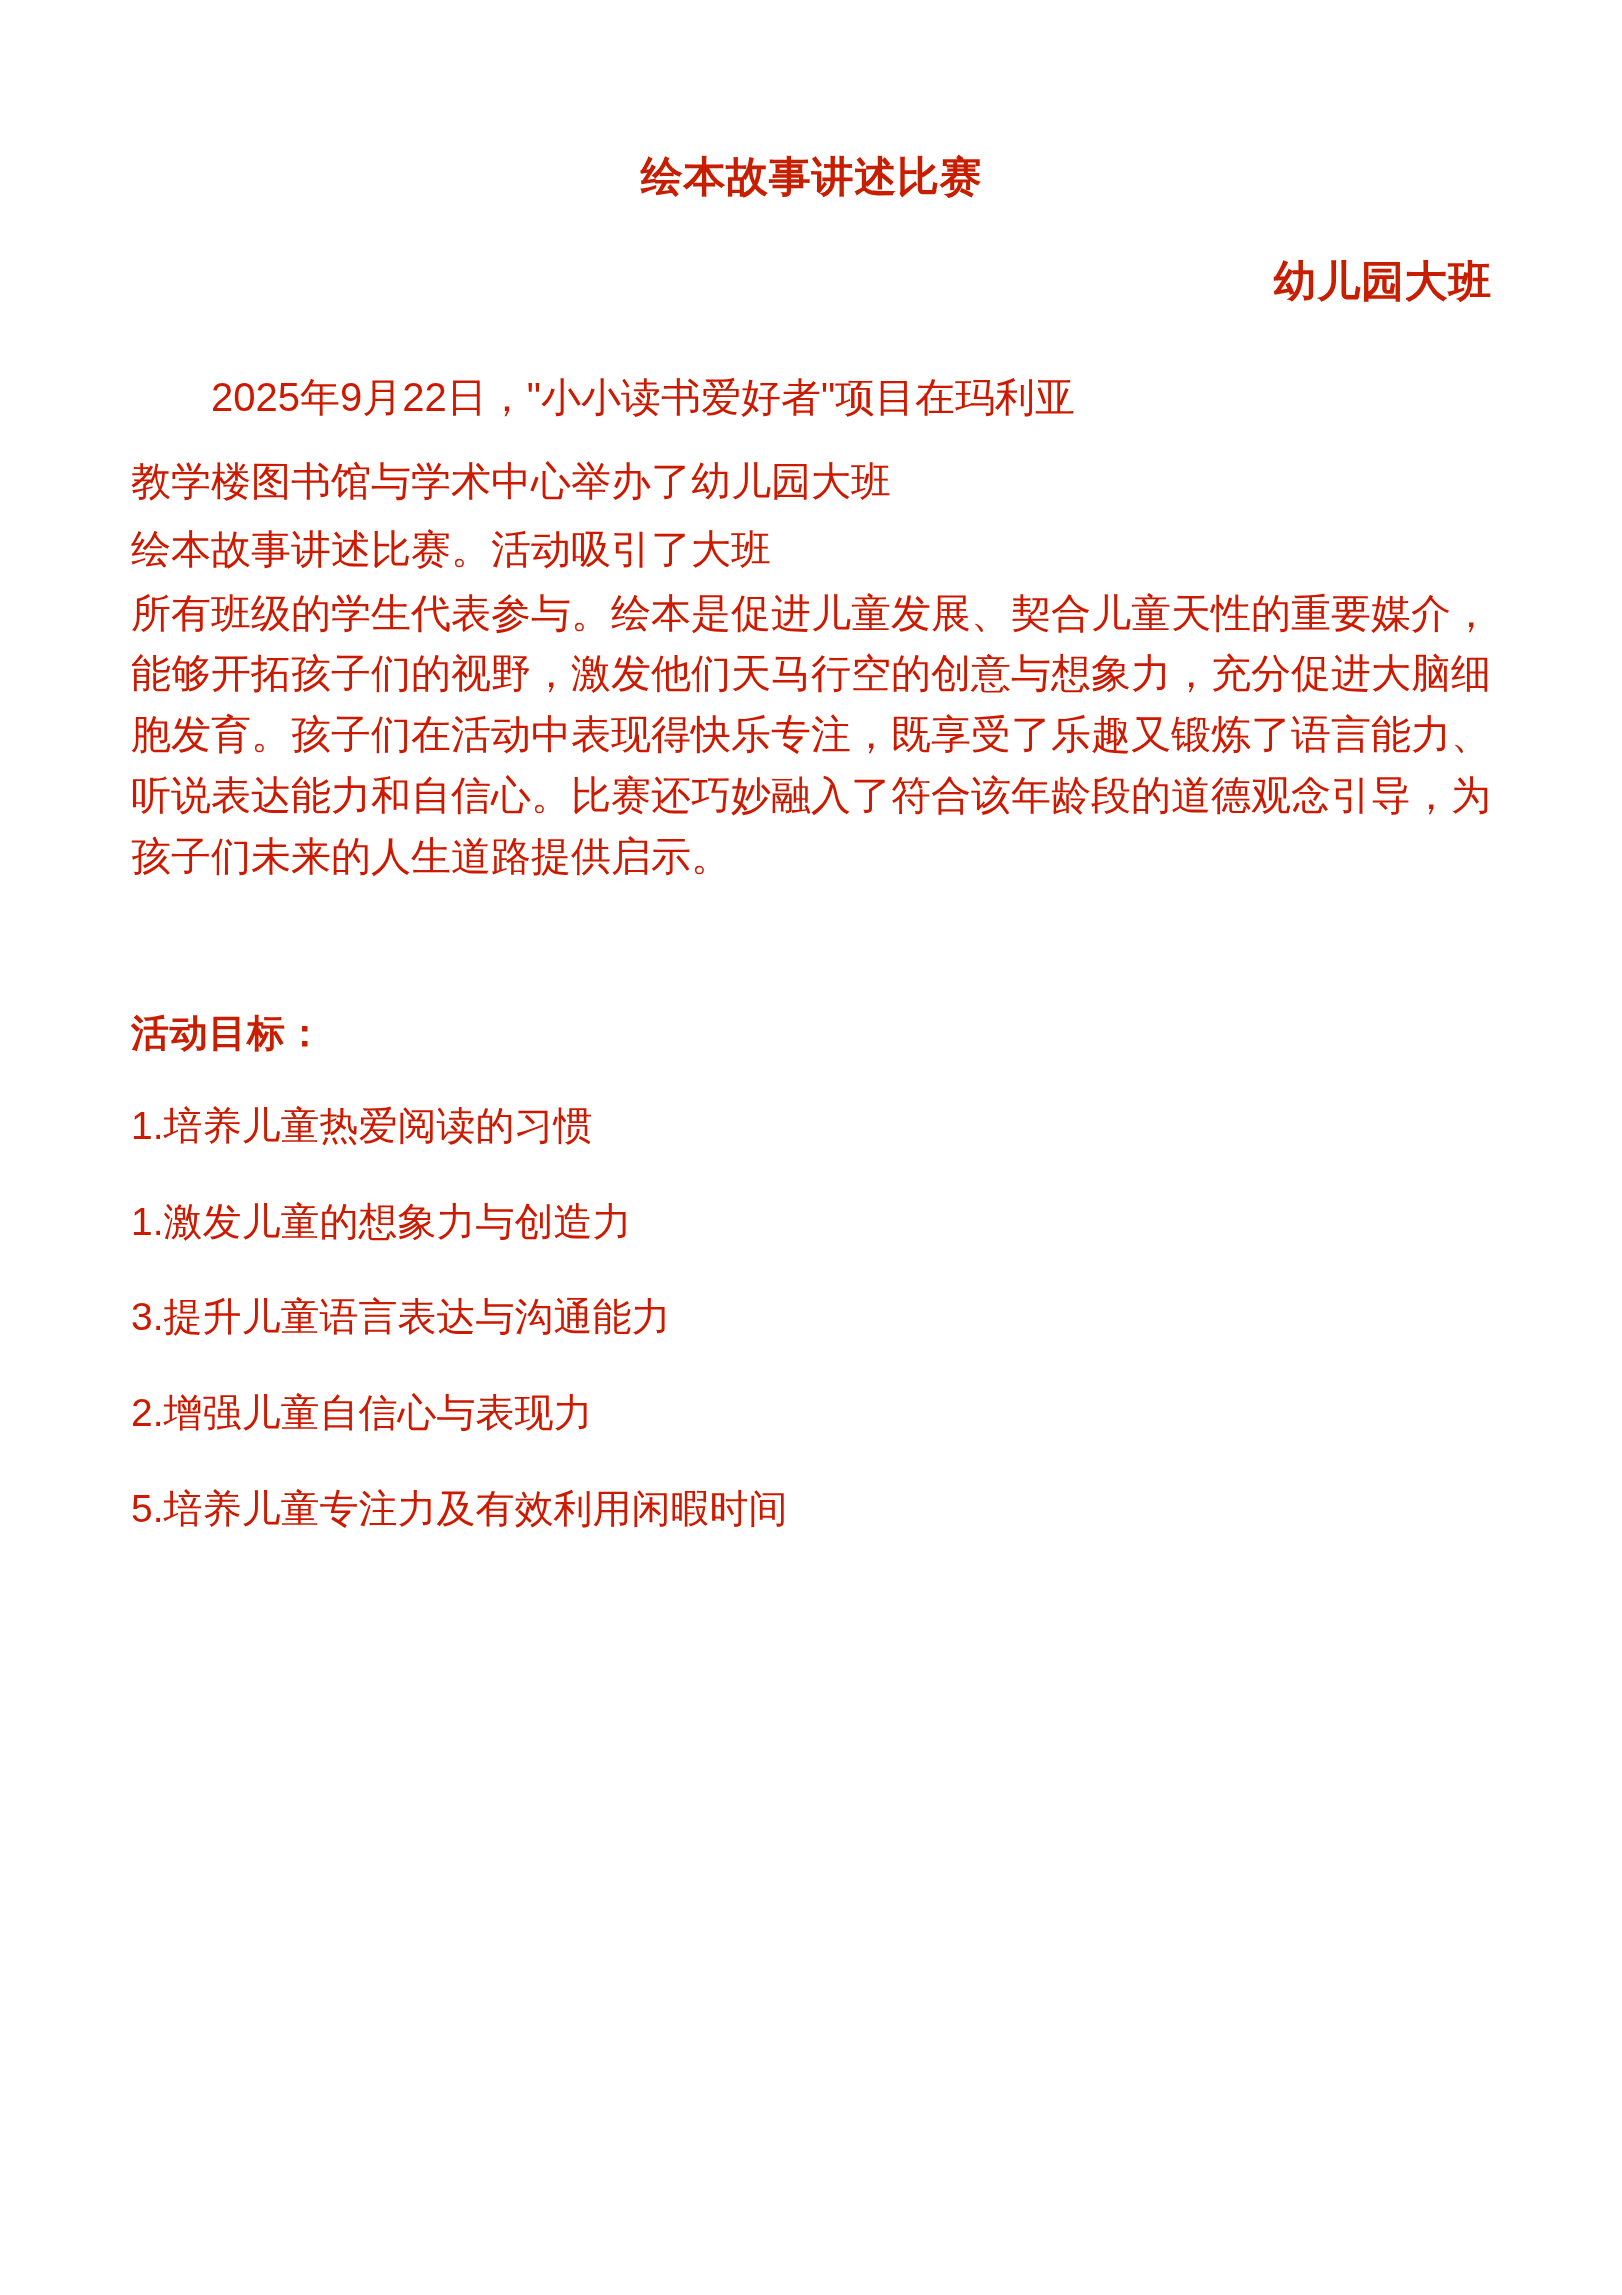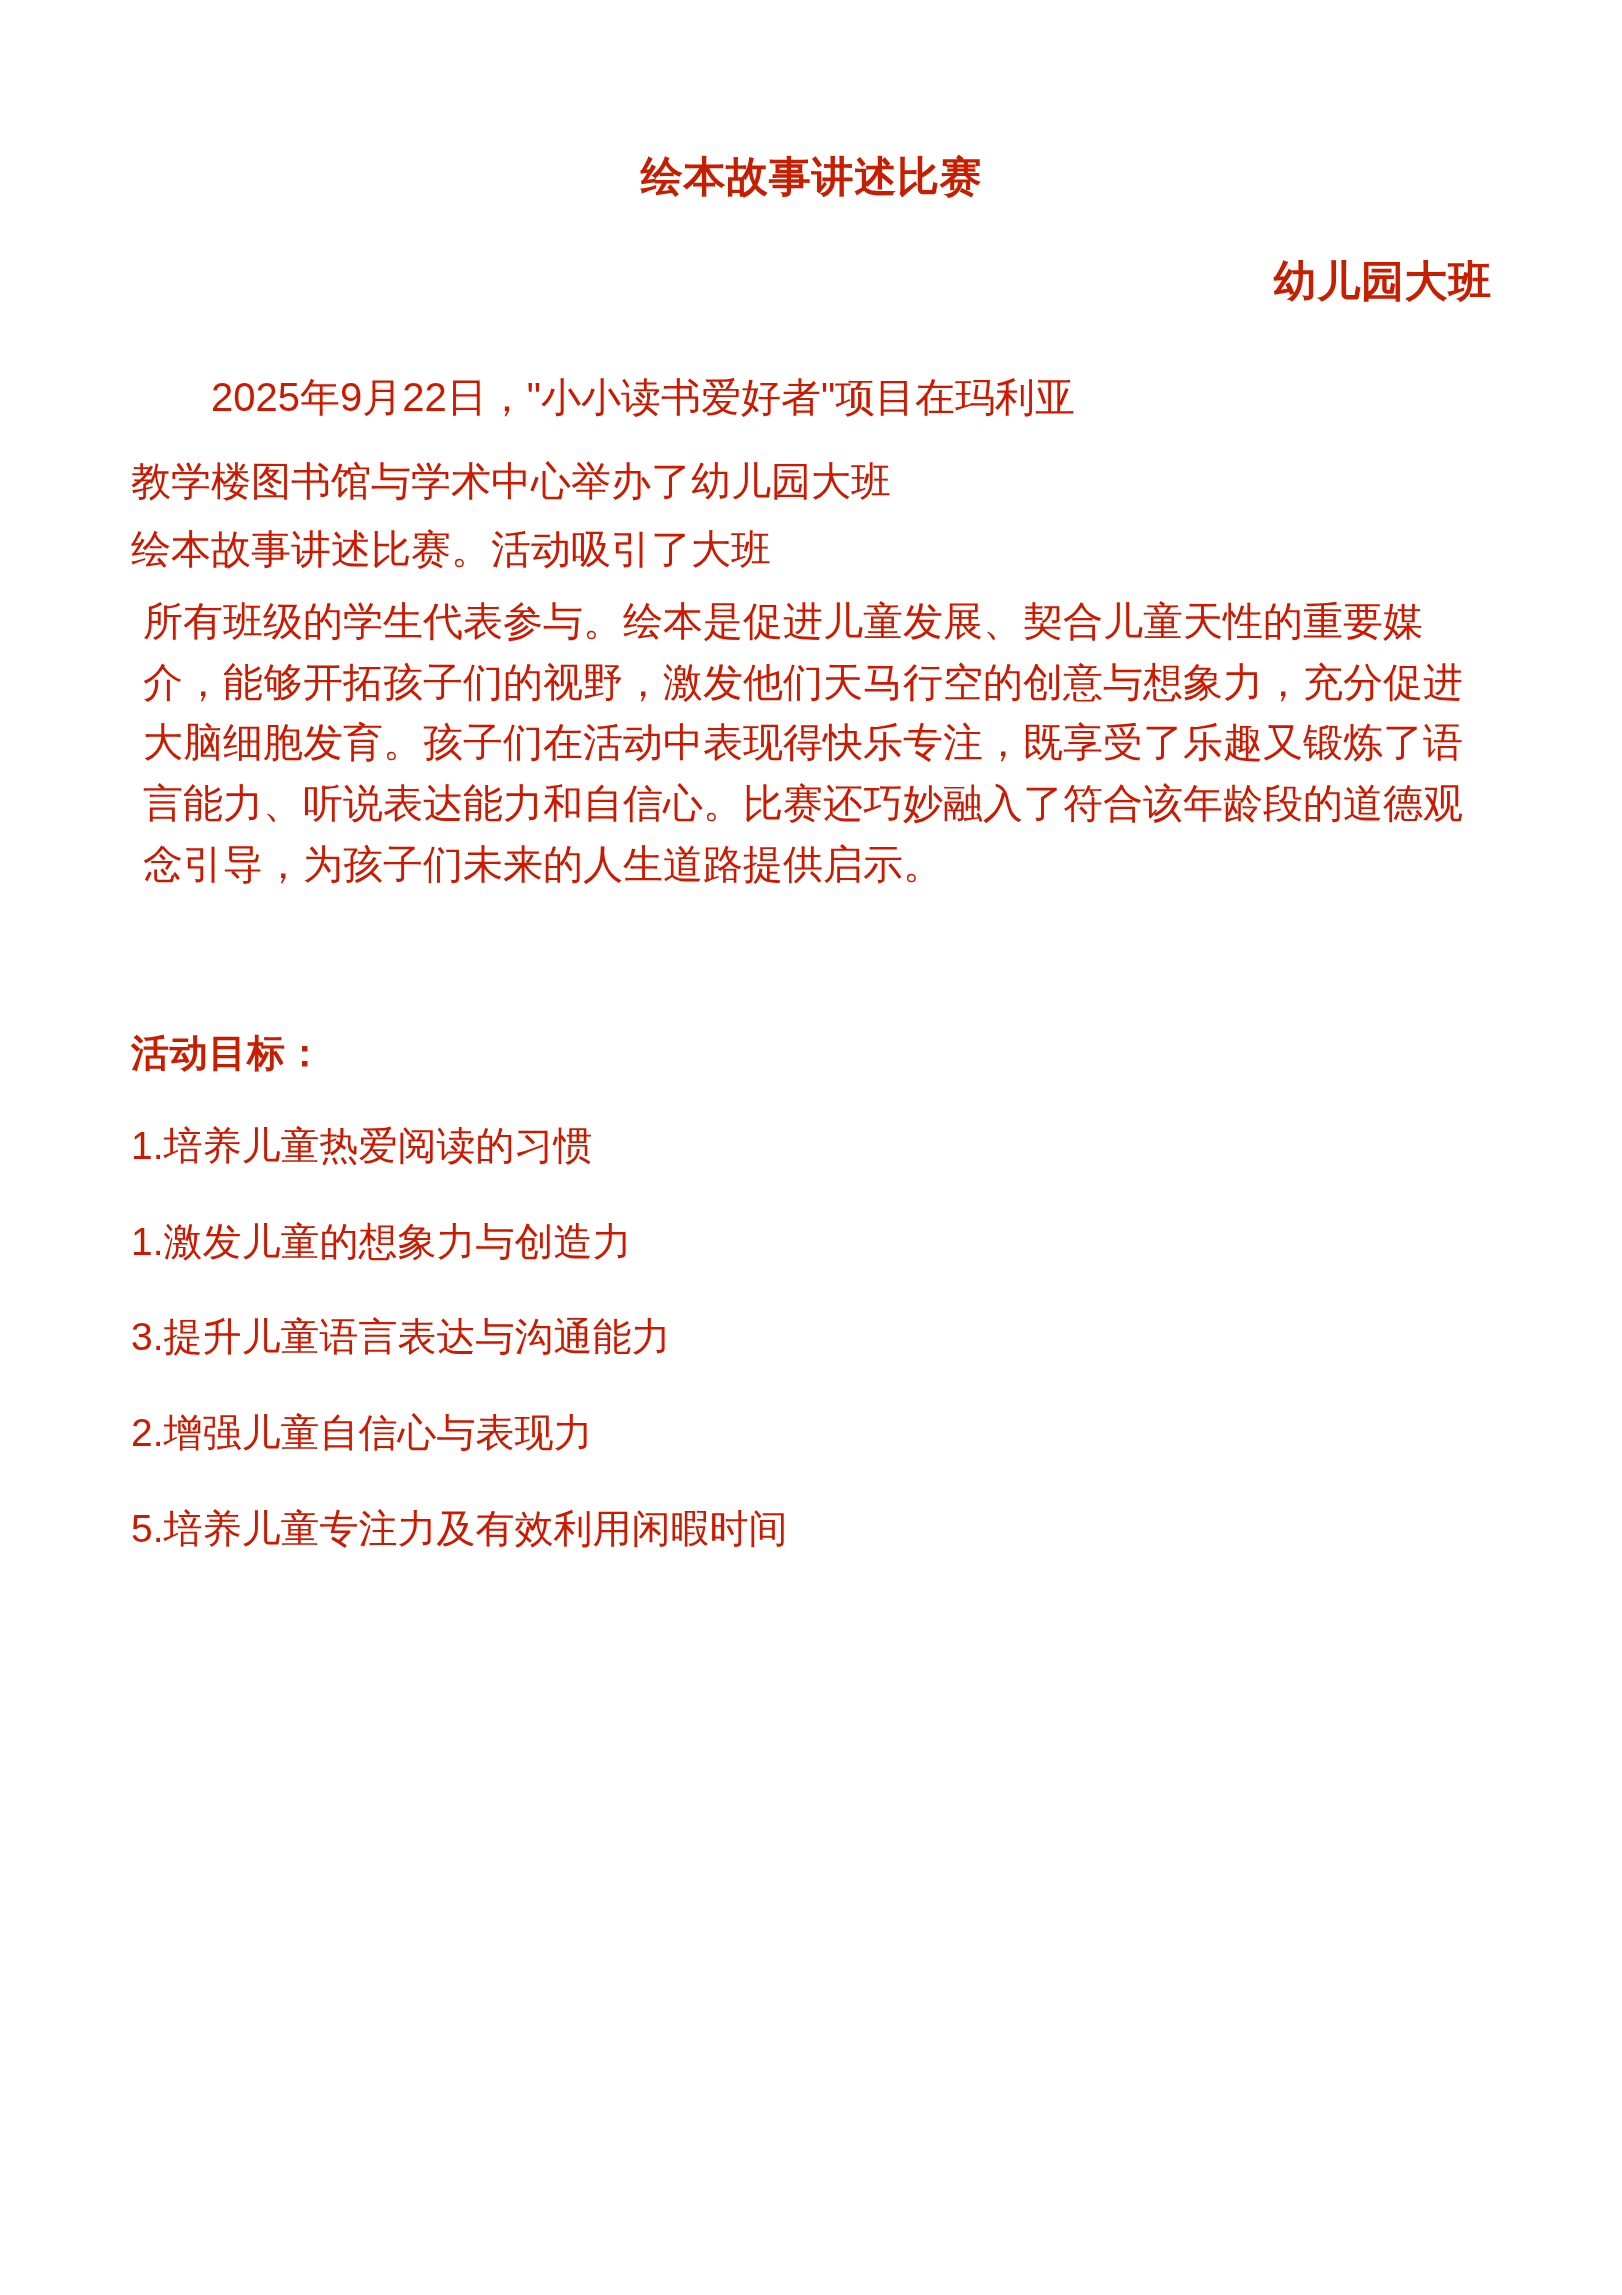--- a/index.html
+++ b/index.html
@@ -54,21 +54,21 @@
     margin-bottom: 7.9px;
     margin-top: 25px;
   }
   .para.l3 {
     margin-bottom: 3.9px;
   }
   .body-block {
     font-size: 40px;
     line-height: 1.52;
     color: #cc1a00;
-    margin: 12px;
+    margin: 0;
   }
   .section-gap {
     height: 122px;
   }
   .section-heading {
     font-weight: bold;
     font-size: 38px;
     line-height: 1.3;
     color: #c81e00;
     margin: 0 0 42px 0;

